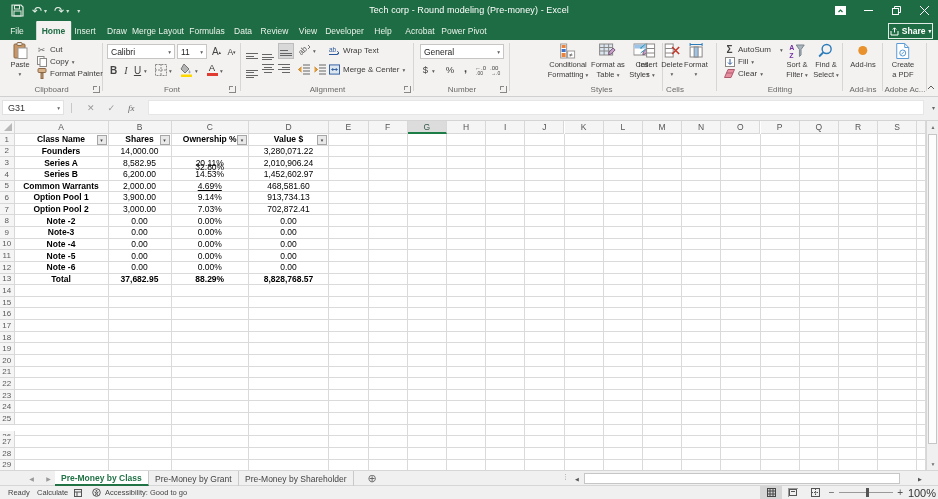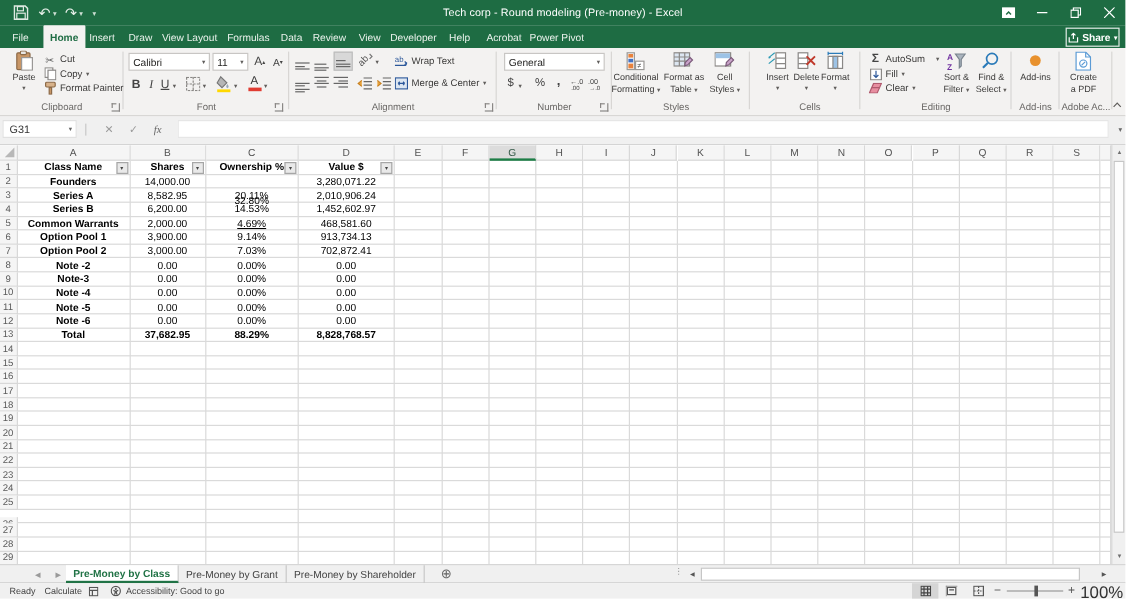--- a/index.html
+++ b/index.html
@@ -75,21 +75,21 @@
   
   #status-bar { position:absolute; left:0; top:486px; width:938px; height:13px; background:#f0f0f0; font-size:7.5px; color:#444; }
   .status-item { position:absolute; top:0; height:13px; display:flex; align-items:center; }
   #view-btns { position:absolute; right:112px; top:0; height:13px; display:flex; align-items:center; }
   .view-btn { width:22px; height:13px; display:flex; align-items:center; justify-content:center; }
   .view-btn.sel { background:#d5d5d5; }
   #zoom-area { position:absolute; right:2px; top:0; height:13px; width:108px; display:flex; align-items:center; }
   #zoom-track { position:relative; width:58px; height:1px; background:#9a9a9a; margin:0 4px; }
   #zoom-thumb { position:absolute; left:50%; top:-4px; width:3px; height:9px; background:#555; }
   .zoom-pm { font-size:10px; color:#555; width:8px; text-align:center; }
-  #zoom-label { margin-left:4px; font-size:14px; color:#333; }
+  #zoom-label { margin-left:4px; font-size:11px; color:#333; }
   svg { display:block; }
 </style>
 </head>
 <body>
 
 <div id="title-bar">
   <div id="qat">
     <div class="qat-btn" style="margin-left:3px;">
         <svg width="13" height="13" viewBox="0 0 13 13">
           <path d="M1 1 H10 L12 3 V12 H1 Z" fill="none" stroke="#dfe9e2" stroke-width="1.2"></path>
@@ -129,21 +129,21 @@
       </div>
   </div>
 </div>
 
 <div id="menu-row">
   <div id="menu-tabs">
       <div class="menu-tab" style="left: 17px;">File</div>
       <div class="menu-tab active" style="left: 53.5px;">Home</div>
       <div class="menu-tab" style="left: 85px;">Insert</div>
       <div class="menu-tab" style="left: 117px;">Draw</div>
-      <div class="menu-tab" style="left: 158px;">View Layout</div>
+      <div class="menu-tab" style="left: 158px;">Merge Layout</div>
       <div class="menu-tab" style="left: 207px;">Formulas</div>
       <div class="menu-tab" style="left: 243px;">Data</div>
       <div class="menu-tab" style="left: 274.5px;">Review</div>
       <div class="menu-tab" style="left: 308px;">View</div>
       <div class="menu-tab" style="left: 344.5px;">Developer</div>
       <div class="menu-tab" style="left: 383px;">Help</div>
       <div class="menu-tab" style="left: 420px;">Acrobat</div>
       <div class="menu-tab" style="left: 464px;">Power Pivot</div>
     </div>
   <div id="share-btn">
@@ -347,21 +347,21 @@
     <div class="abs" style="left:76px;top:24px;">
       <svg width="13" height="11" viewBox="0 0 13 11">
           <text x="0" y="6" font-size="6" fill="#444">.00</text>
           <text x="1" y="11" font-size="5" fill="#444">→.0</text>
         </svg>
     </div>
     <div class="glabel">Number</div>
     <div class="launcher" style="left:86px;"></div>
   </div>
 
-  <div class="rgroup" style="left:502px;width:123px;">
+  <div class="rgroup" style="left:540px;width:123px;">
     <div class="sep"></div>
     <div class="bigbtn" style="left:28px;transform:translateX(-50%);">
       <span class="bicon">
         <svg width="16" height="16" viewBox="0 0 16 16">
             <rect x="1" y="1" width="6" height="14" fill="#fff" stroke="#9a9896"></rect>
             <rect x="2" y="2" width="4" height="3" fill="#e8823c"></rect>
             <rect x="2" y="6" width="4" height="3" fill="#4472c4"></rect>
             <rect x="2" y="10" width="4" height="4" fill="#e8823c"></rect>
             <rect x="8" y="8" width="7" height="7" fill="#fff" stroke="#9a9896"></rect>
             <text x="9.5" y="14" font-size="6" fill="#444" font-style="italic">≠</text>

